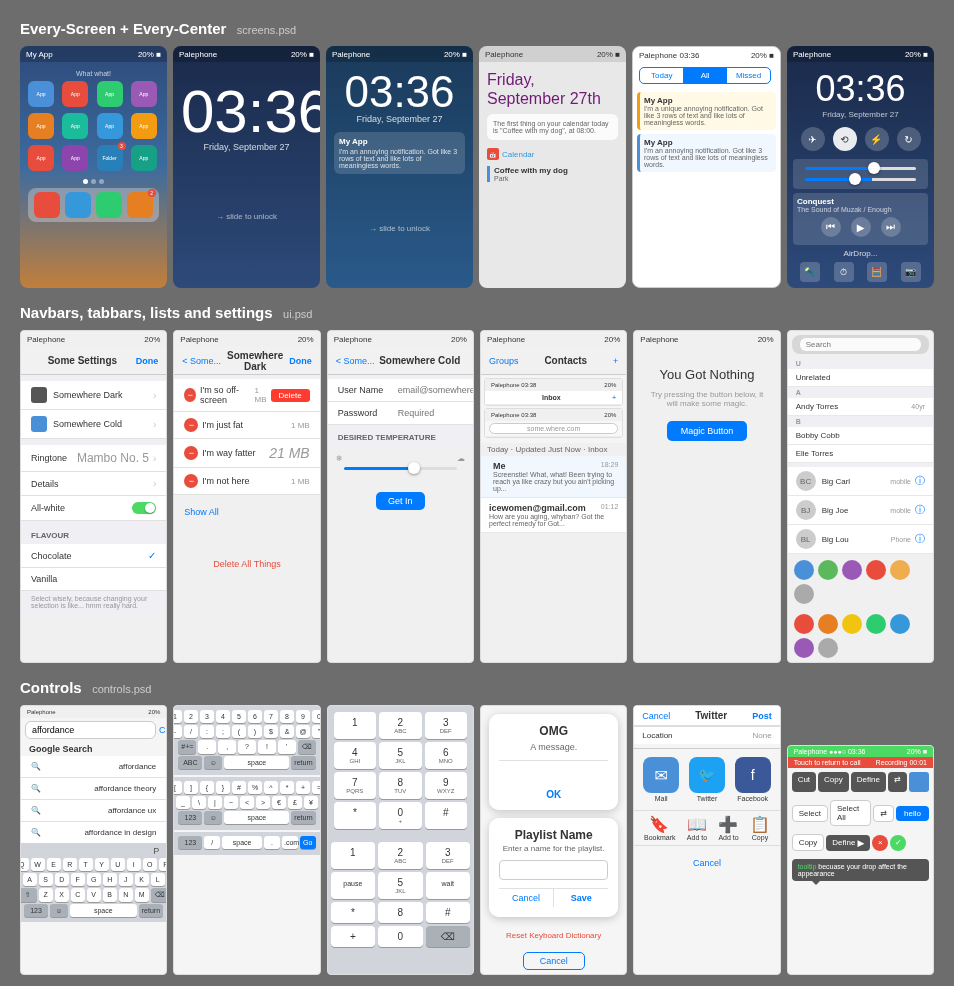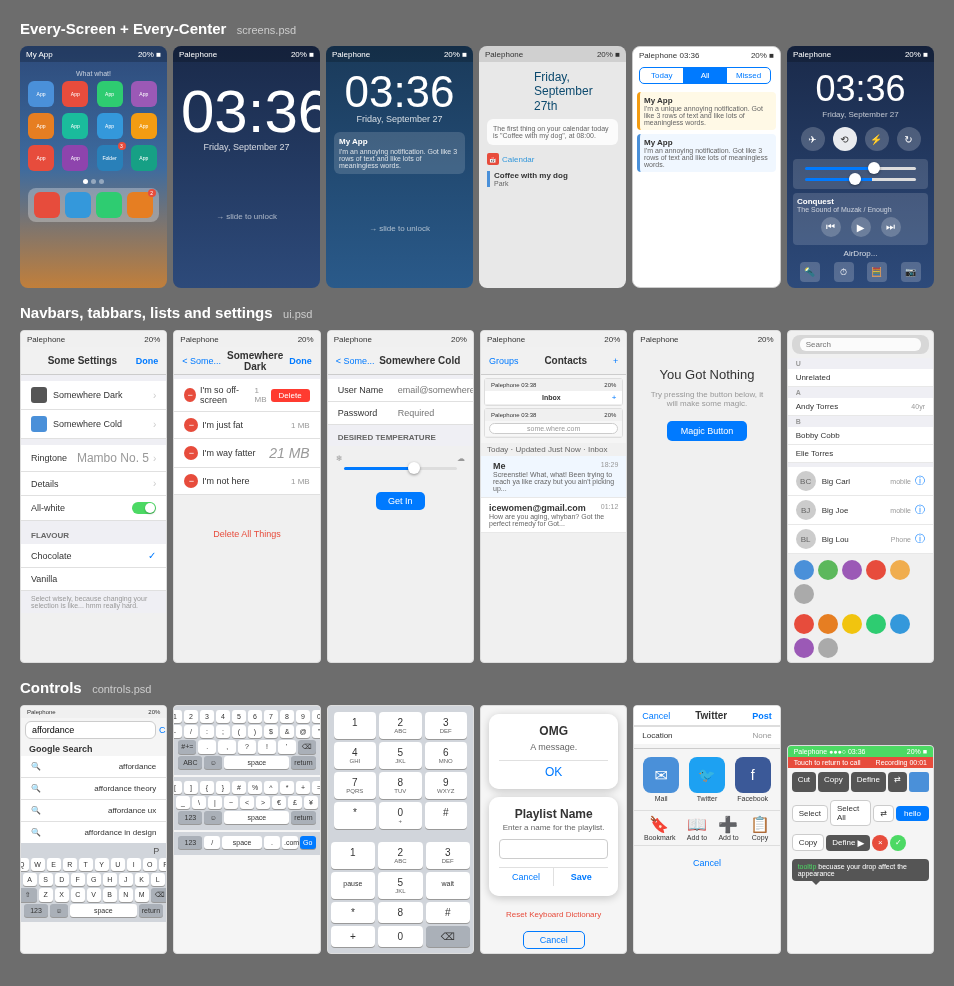--- a/index.html
+++ b/index.html
@@ -435,21 +435,21 @@
         <div style="margin-top:50px;font-size:8px;color:rgba(255,255,255,0.6);">→ slide to unlock</div>
       </div>
     </div>
 
     <div class="phone-frame" style="background: #e8e8e8;">
       <div class="status-bar dark" style="color:#333;background:rgba(0,0,0,0.1);">
         <span>Palephone</span>
         <span>20% ■</span>
       </div>
       <div style="padding:8px;">
-        <div style="font-size:12px;font-weight:200;color:#0c4a6e;line-height:1.2;margin-left:47px;">Friday,<br>September 27th</div>
+        <div style="font-size:16px;font-weight:200;color:#701a75;line-height:1.2;">Friday,<br>September 27th</div>
         <div style="background:rgba(255,255,255,0.8);border-radius:6px;padding:6px;margin-top:6px;">
           <div style="font-size:7px;color:#666;">The first thing on your calendar today is "Coffee with my dog", at 08:00.</div>
         </div>
         <div style="margin-top:8px;">
           <div style="font-size:8px;color:#3498db;display:flex;align-items:center;gap:3px;">
             <div style="width:12px;height:12px;background:#e74c3c;border-radius:2px;display:flex;align-items:center;justify-content:center;font-size:6px;color:white;">📅</div>
             <span>Calendar</span>
           </div>
         </div>
         <div style="margin-top:6px;border-left:3px solid #4a90d9;padding-left:4px;">
@@ -627,20 +627,23 @@
         </div>
       </div>
       <div class="list-item" style="justify-content:space-between;">
         <div style="display:flex;align-items:center;">
           <div style="width:14px;height:14px;background:#e74c3c;border-radius:50%;margin-right:4px;display:flex;align-items:center;justify-content:center;font-size:9px;color:white;">−</div>
           <span>I'm not here</span>
         </div>
         <div style="display:flex;align-items:center;gap:4px;">
           <span style="color:#999;font-size:8px;">1 MB</span>
         </div>
+      </div>
+      <div style="padding:6px 10px;">
+        <span style="color:#007aff;font-size:9px;">Show All</span>
       </div>
       <div style="height:20px;"></div>
       <div style="text-align:center;padding:8px;">
         <span style="color:#e74c3c;font-size:9px;">Delete All Things</span>
       </div>
     </div>
 
     <div class="ui-panel">
       <div class="status-bar dark" style="background:#f0f0f0;">
         <span>Palephone</span>
@@ -1008,21 +1011,21 @@
         <div class="numpad-key" style="background:#aab0b8;">⌫</div>
       </div>
     </div>
 
     <div class="control-panel" style="background:#f5f5f5;">
 
       <div style="background:rgba(255,255,255,0.95);border-radius:10px;margin:8px;padding:10px;box-shadow:0 2px 8px rgba(0,0,0,0.2);text-align:center;">
         <div style="font-size:12px;font-weight:600;margin-bottom:4px;">OMG</div>
         <div style="font-size:9px;color:#666;margin-bottom:8px;">A message.</div>
         <div style="border-top:1px solid #e0e0e0;padding-top:4px;">
-          <div style="color:#007aff;font-size:12px;font-weight:400;">OK</div>
+          <div style="color:#007aff;font-size:10px;font-weight:700;margin-top:24px;">OK</div>
         </div>
       </div>
 
       <div style="background:rgba(255,255,255,0.95);border-radius:10px;margin:8px;padding:10px;box-shadow:0 2px 8px rgba(0,0,0,0.2);text-align:center;">
         <div style="font-size:12px;font-weight:600;margin-bottom:2px;">Playlist Name</div>
         <div style="font-size:8px;color:#666;margin-bottom:6px;">Enter a name for the playlist.</div>
         <input type="text" style="width: 100%; border: 1px solid rgb(204, 204, 204); border-radius: 4px; padding: 4px; font-size: 9px; margin-bottom: 8px;">
         <div style="border-top:1px solid #e0e0e0;display:flex;">
           <div style="flex:1;padding:4px;color:#007aff;font-size:9px;border-right:1px solid #e0e0e0;">Cancel</div>
           <div style="flex:1;padding:4px;color:#007aff;font-size:9px;font-weight:600;">Save</div>

